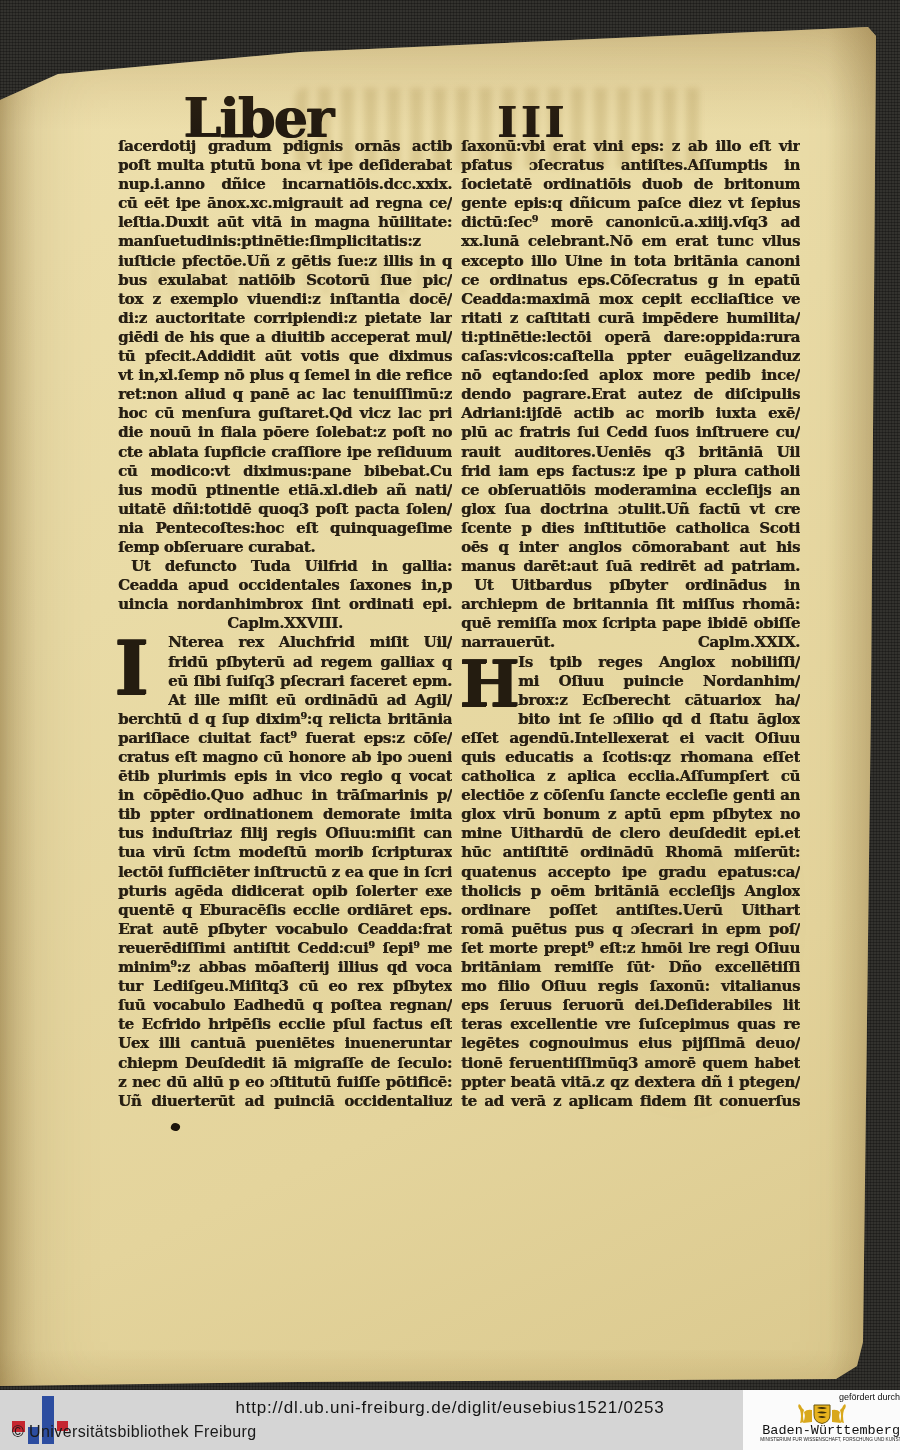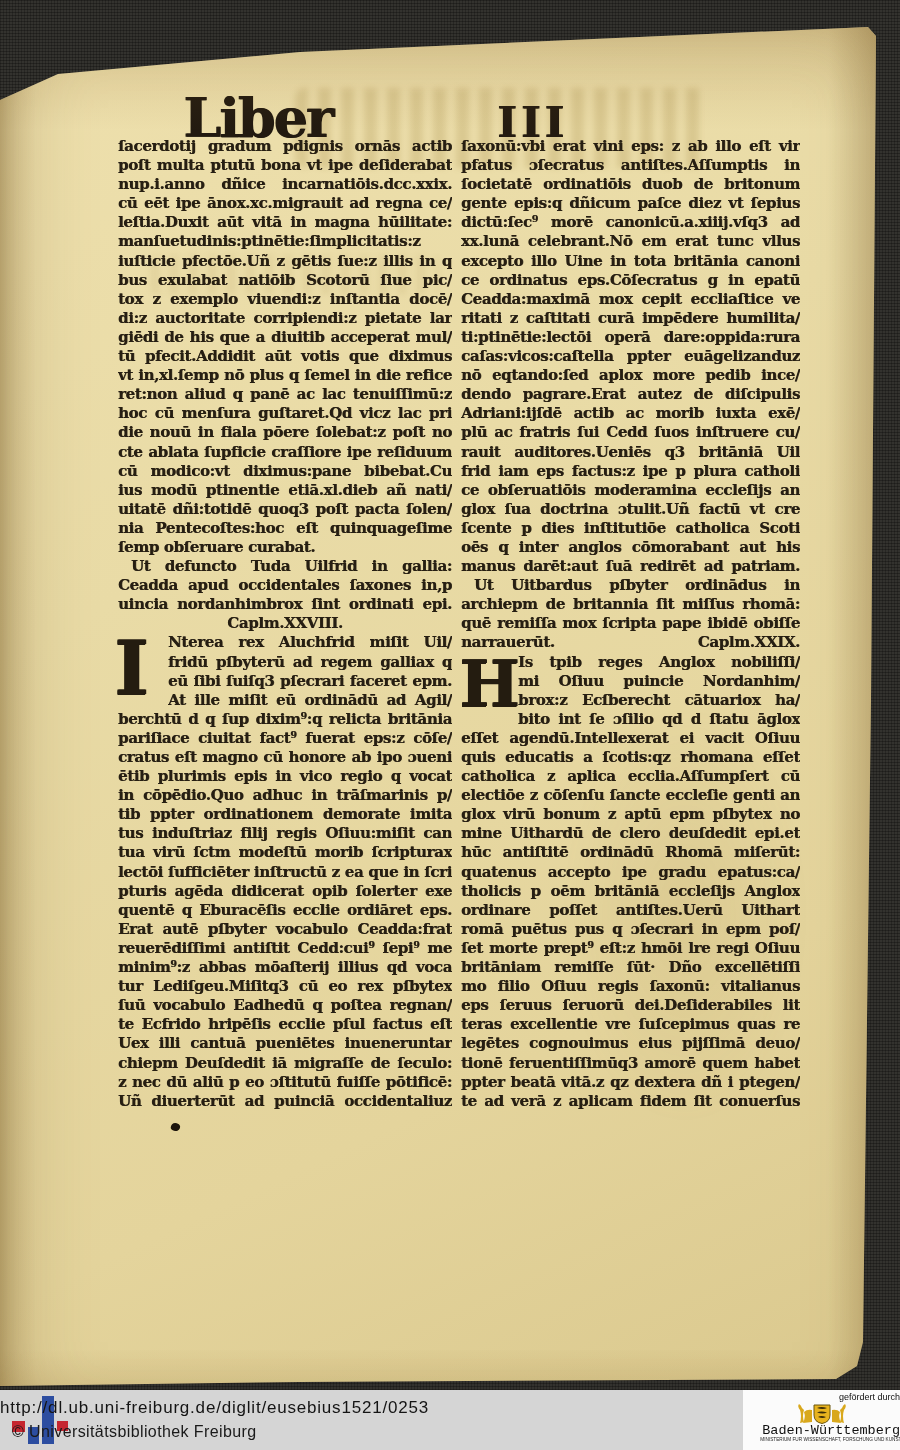--- a/index.html
+++ b/index.html
@@ -52,21 +52,21 @@
   .initial{position:absolute;font-weight:700;color:#241c10;
     text-shadow:1px 0 0 #241c10, 0 1px 0 #241c10;}
   #init-left{left:-4px;top:489px;font-size:74px;line-height:84px;}
   #init-right{left:-2px;top:510px;font-size:64px;line-height:74px;}
 
   #ink-dot{left:171px;top:1123px;width:9px;height:8px;background:#1d160d;
     border-radius:50% 45% 50% 40%;transform:rotate(20deg);}
 
   
   #footer{left:0;top:1390px;width:900px;height:60px;background:#d5d5d5;}
-  #url-line{left:0;top:8px;width:100%;color:#141414;
+  #url-line{left:0;top:8px;width:100%;text-align:center;color:#141414;
     font-family:"Liberation Sans",sans-serif;font-size:17px;letter-spacing:.8px;}
   #copy-line{left:12px;top:33px;width:100%;text-align:left;color:#1a1a1a;
     font-family:"Liberation Sans",sans-serif;font-size:16px;letter-spacing:.4px;}
 
   
   #ub-logo{left:8px;top:0;width:70px;height:60px;}
   #ub-logo .r1{left:4px;top:31px;width:13px;height:11px;background:#c62630;}
   #ub-logo .b1{left:20px;top:37px;width:11px;height:17px;background:#2c4da0;}
   #ub-logo .b2{left:34px;top:6px;width:12px;height:48px;background:#2c4da0;}
   #ub-logo .r2{left:49px;top:31px;width:11px;height:10px;background:#c62630;}

